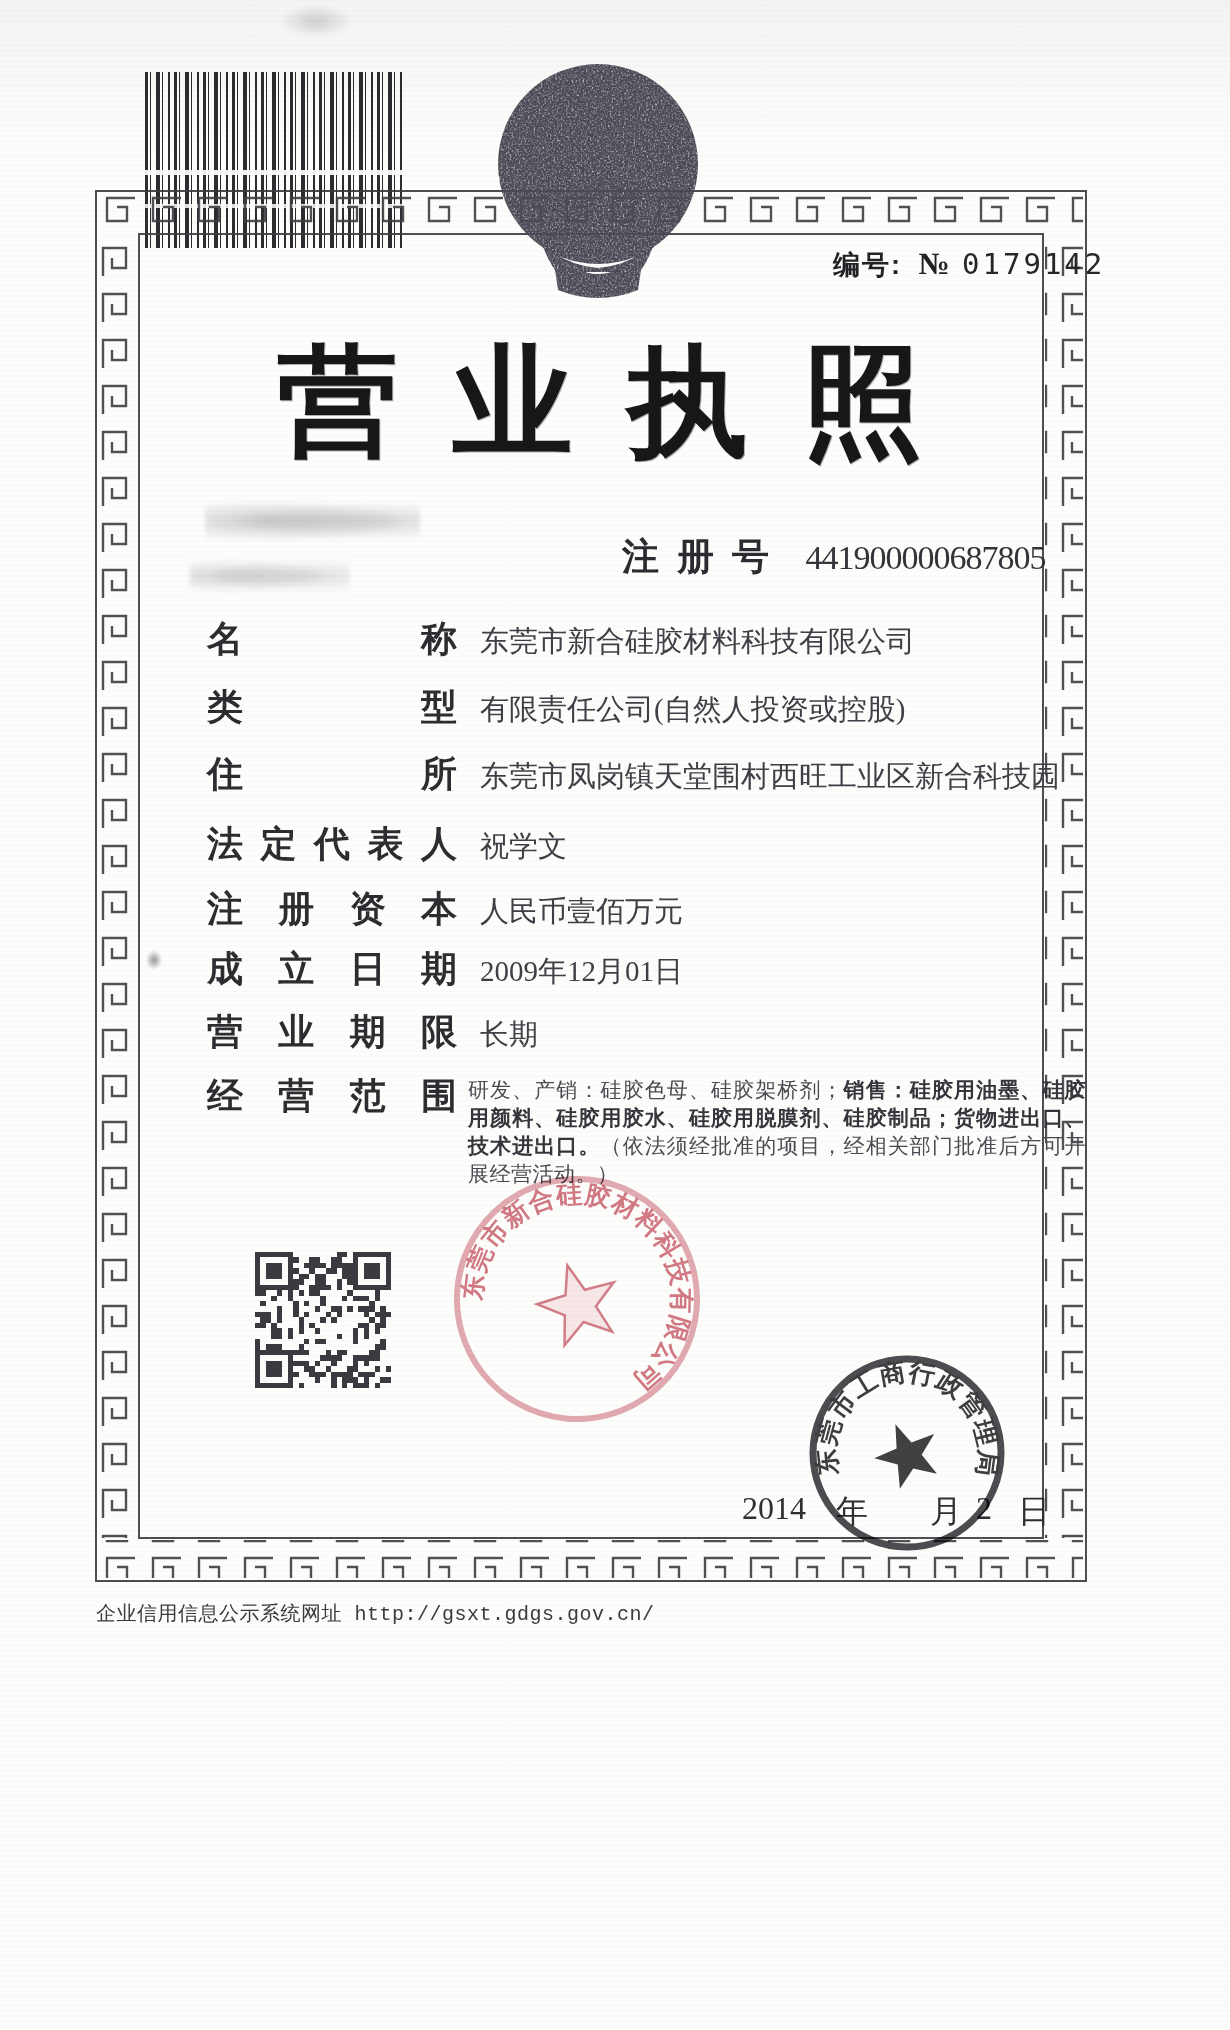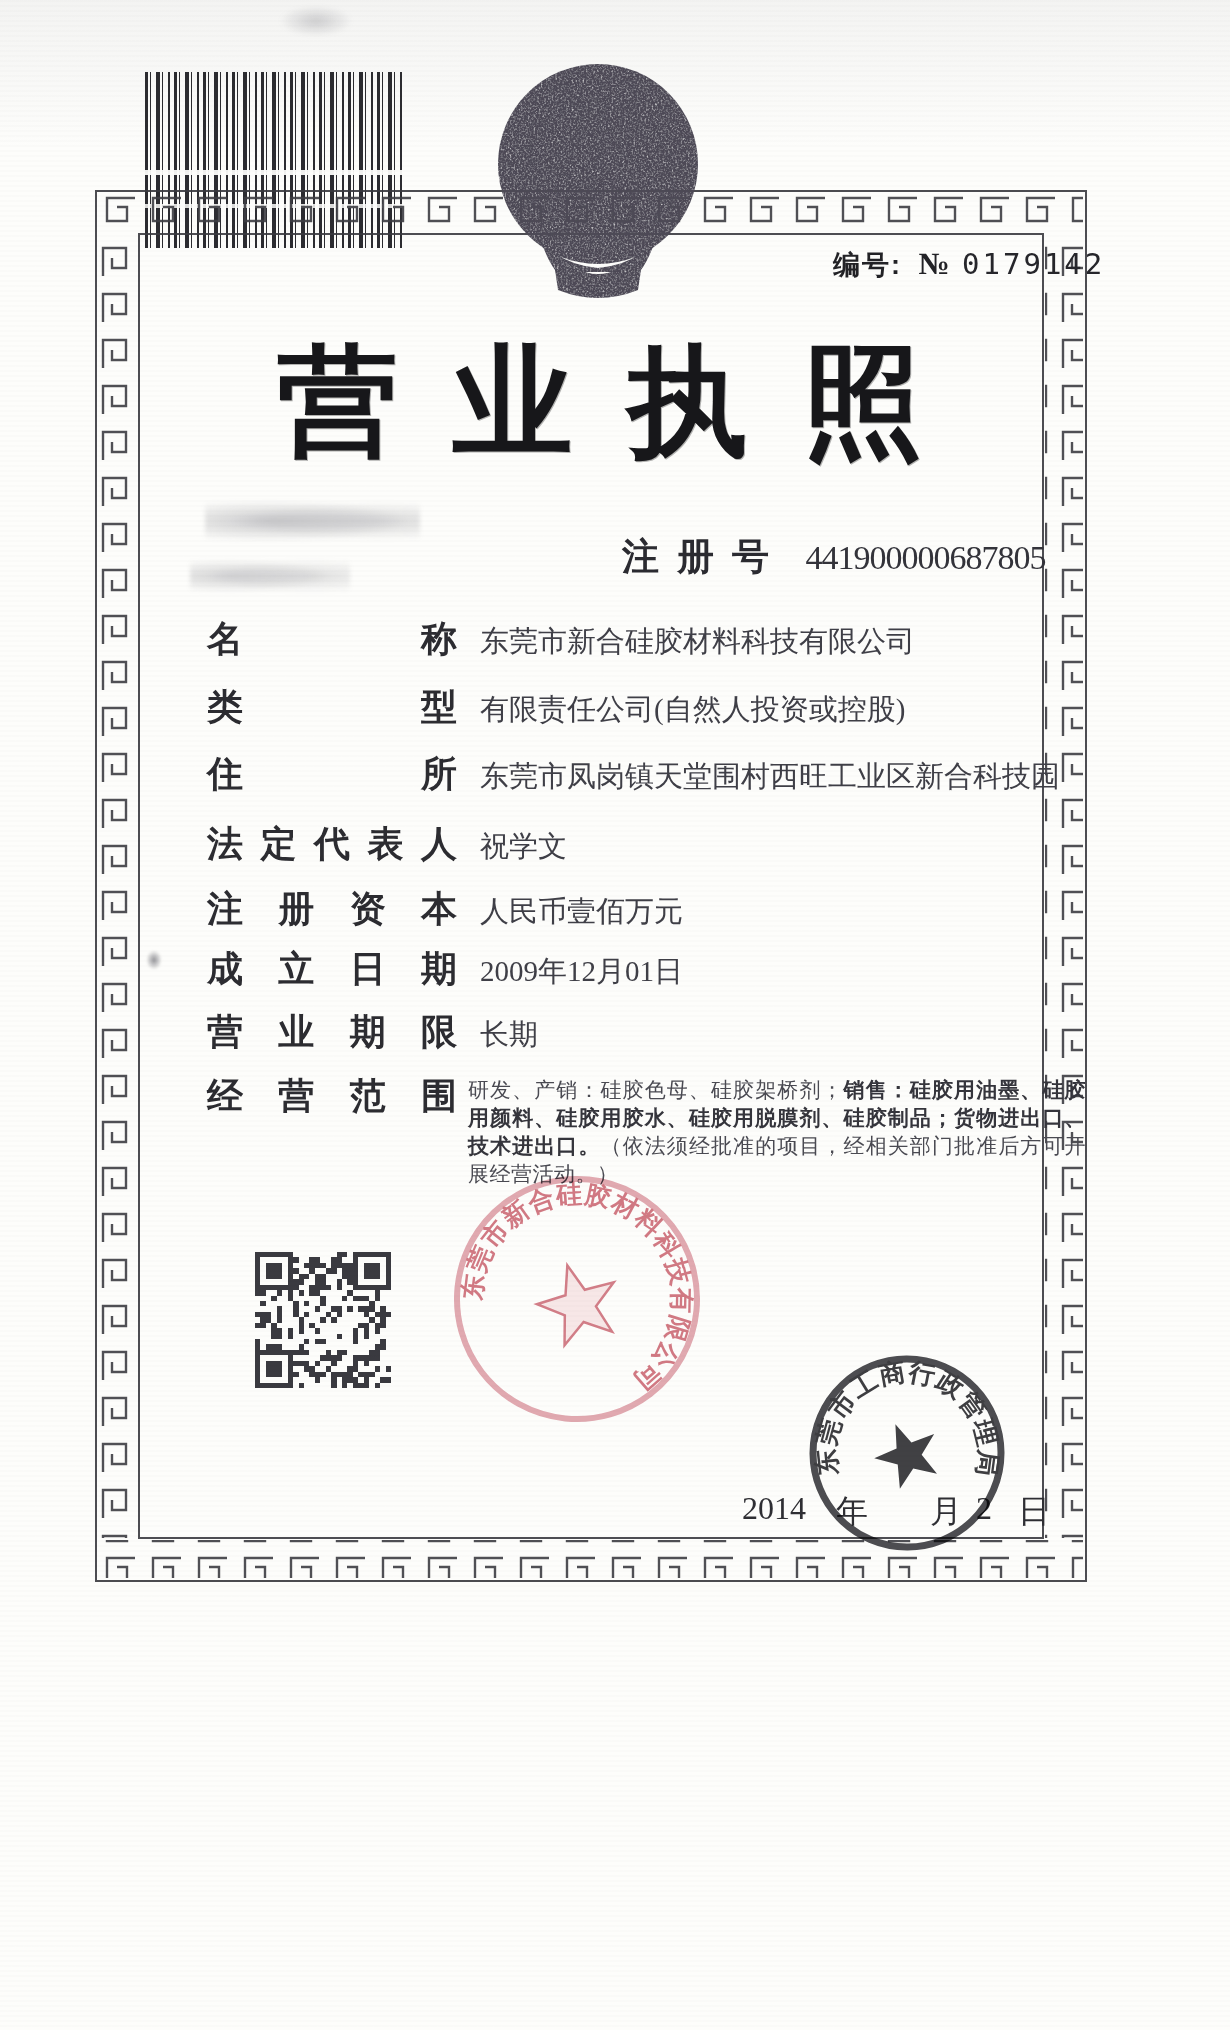--- a/index.html
+++ b/index.html
@@ -369,18 +369,19 @@
 
   <svg class="seal-black" width="210" height="210" viewBox="0 0 210 210">
     <circle cx="105" cy="105" r="94" fill="none" stroke="#232328" stroke-width="7" opacity="0.92"></circle>
     <path id="sealArcBlk" d="M33.3,98.7 A72,72 0 1 1 155.9,155.9" fill="none" stroke="none"></path>
     <polygon points="105,74 113,97 137.3,97.5 117.9,112.2 125,135.5 105,121.6 85,135.5 92.1,112.2 72.7,97.5 97,97" fill="#26262b"></polygon>
     <text font-size="26" font-weight="700" fill="#232328" letter-spacing="1">
       <textPath href="#sealArcBlk">东莞市工商行政管理局</textPath>
     </text>
   </svg>
 
+  <div class="footer-left">企业信用信息公示系统网址 http://gsxt.gdgs.gov.cn/</div>
 
   <div class="smudge sm1"></div>
   <div class="smudge sm2"></div>
   <div class="smudge sm3"></div>
   <div class="smudge sm4"></div>
 </div>
 
 </body></html>

